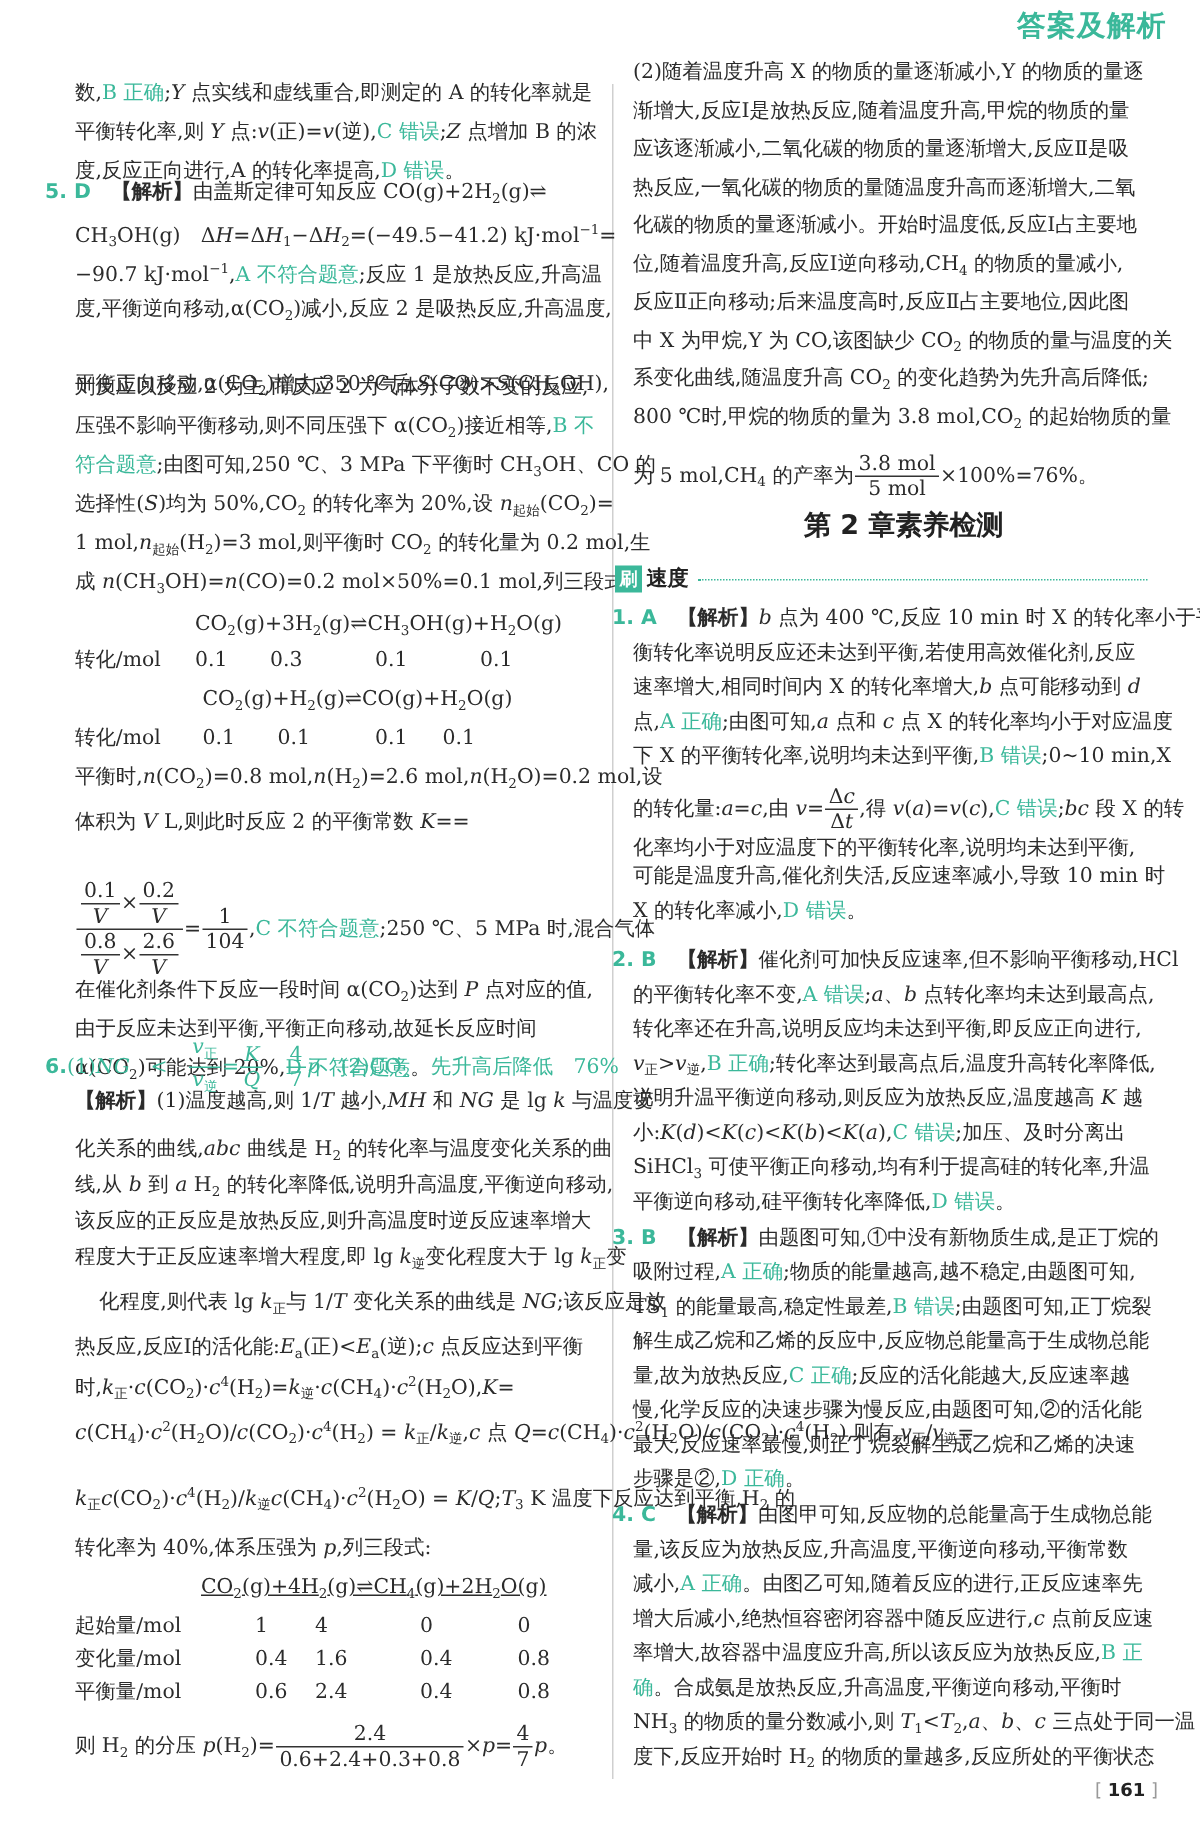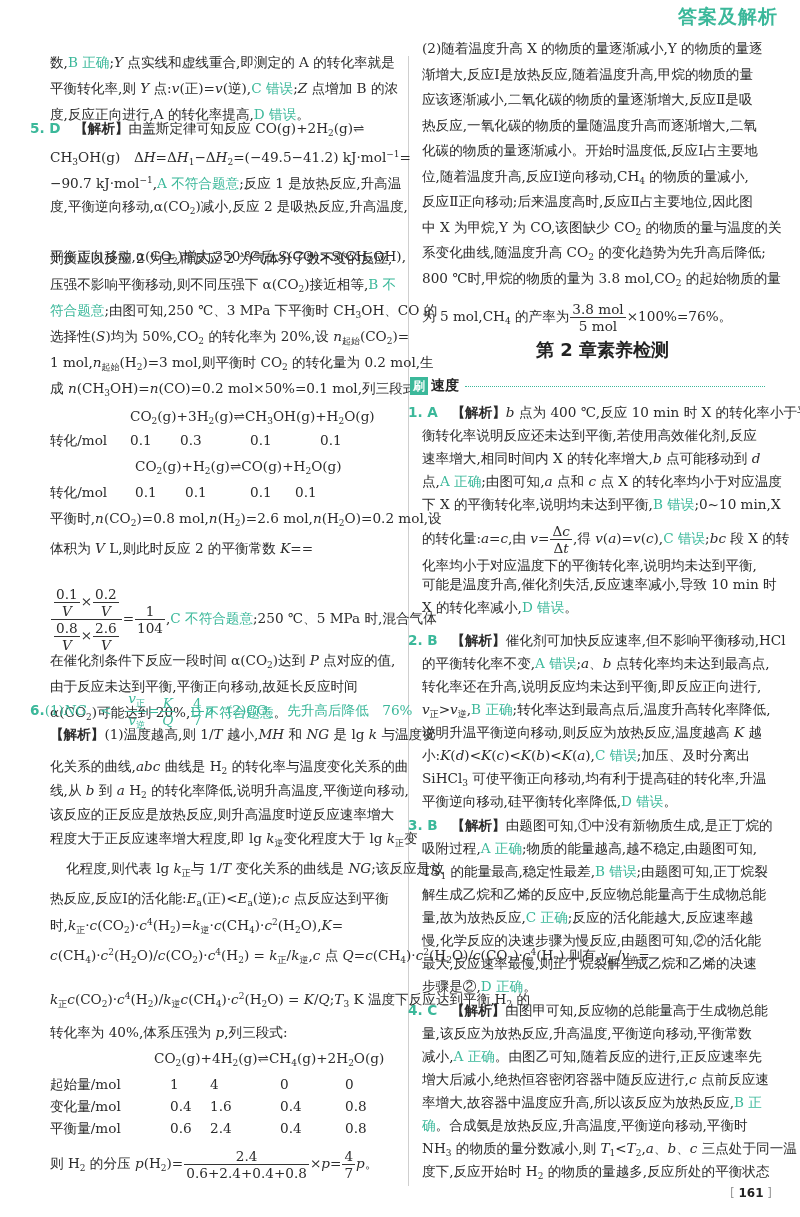--- a/index.html
+++ b/index.html
@@ -76,37 +76,37 @@
     <div class="line" style="top: 756px; left: 0px;">化关系的曲线,<i>abc</i> 曲线是 H<sub>2</sub> 的转化率与温度变化关系的曲</div>
     <div class="line" style="top: 780px; left: 0px;">线,从 <i>b</i> 到 <i>a</i> H<sub>2</sub> 的转化率降低,说明升高温度,平衡逆向移动,</div>
     <div class="line" style="top: 804px; left: 0px;">该反应的正反应是放热反应,则升高温度时逆反应速率增大</div>
     <div class="line" style="top: 828px; left: 0px;">程度大于正反应速率增大程度,即 lg <i>k</i><sub>逆</sub>变化程度大于 lg <i>k</i><sub>正</sub>变</div>
     <div class="line" style="top: 858px; left: 16px;">化程度,则代表 lg <i>k</i><sub>正</sub>与 1/<i>T</i> 变化关系的曲线是 <i>NG</i>;该反应是放</div>
     <div class="line" style="top: 888px; left: 0px;">热反应,反应Ⅰ的活化能:<i>E</i><sub>a</sub>(正)&lt;<i>E</i><sub>a</sub>(逆);<i>c</i> 点反应达到平衡</div>
     <div class="line" style="top: 912px; left: 0px;">时,<i>k</i><sub>正</sub>·<i>c</i>(CO<sub>2</sub>)·<i>c</i><sup>4</sup>(H<sub>2</sub>)=<i>k</i><sub>逆</sub>·<i>c</i>(CH<sub>4</sub>)·<i>c</i><sup>2</sup>(H<sub>2</sub>O),<i>K</i>=</div>
     <div class="line" style="top: 942px; left: 0px;"><i>c</i>(CH<sub>4</sub>)·<i>c</i><sup>2</sup>(H<sub>2</sub>O)/<i>c</i>(CO<sub>2</sub>)·<i>c</i><sup>4</sup>(H<sub>2</sub>) = <i>k</i><sub>正</sub>/<i>k</i><sub>逆</sub>,<i>c</i> 点 <i>Q</i>=<i>c</i>(CH<sub>4</sub>)·<i>c</i><sup>2</sup>(H<sub>2</sub>O)/<i>c</i>(CO<sub>2</sub>)·<i>c</i><sup>4</sup>(H<sub>2</sub>),则有 <i>v</i><sub>正</sub>/<i>v</i><sub>逆</sub>=</div>
     <div class="line" style="top: 986px; left: 0px;"><i>k</i><sub>正</sub><i>c</i>(CO<sub>2</sub>)·<i>c</i><sup>4</sup>(H<sub>2</sub>)/<i>k</i><sub>逆</sub><i>c</i>(CH<sub>4</sub>)·<i>c</i><sup>2</sup>(H<sub>2</sub>O) = <i>K</i>/<i>Q</i>;<i>T</i><sub>3</sub> K 温度下反应达到平衡,H<sub>2</sub> 的</div>
     <div class="line" style="top: 1022px; left: 0px;">转化率为 40%,体系压强为 <i>p</i>,列三段式:</div>
-    <div class="line" style="top: 1048px; left: 104px;">CO<sub>2</sub>(g)+4H<sub>2</sub>(g)⇌CH<sub>4</sub>(g)+2H<sub>2</sub>O(g)</div>
+    <div class="line" style="top: 1048px; left: 84px; text-decoration: underline;">CO<sub>2</sub>(g)+4H<sub>2</sub>(g)⇌CH<sub>4</sub>(g)+2H<sub>2</sub>O(g)</div>
     <div class="line" style="top: 1074px; left: 0px;">起始量/mol</div>
     <div class="line" style="top: 1074px; left: 120px;">1</div>
     <div class="line" style="top: 1074px; left: 160px;">4</div>
     <div class="line" style="top: 1074px; left: 230px;">0</div>
     <div class="line" style="top: 1074px; left: 295px;">0</div>
     <div class="line" style="top: 1096px; left: 0px;">变化量/mol</div>
     <div class="line" style="top: 1096px; left: 120px;">0.4</div>
     <div class="line" style="top: 1096px; left: 160px;">1.6</div>
     <div class="line" style="top: 1096px; left: 230px;">0.4</div>
     <div class="line" style="top: 1096px; left: 295px;">0.8</div>
     <div class="line" style="top: 1118px; left: 0px;">平衡量/mol</div>
     <div class="line" style="top: 1118px; left: 120px;">0.6</div>
     <div class="line" style="top: 1118px; left: 160px;">2.4</div>
     <div class="line" style="top: 1118px; left: 230px;">0.4</div>
     <div class="line" style="top: 1118px; left: 295px;">0.8</div>
-    <div class="line" style="top: 1148px; left: 0px;">则 H<sub>2</sub> 的分压 <i>p</i>(H<sub>2</sub>)=<span class="frac "><span class="n">2.4</span><span class="d">0.6+2.4+0.4+0.8</span></span>×<i>p</i>=<span class="frac "><span class="n">4</span><span class="d">7</span></span><i>p</i>。</div>
+    <div class="line" style="top: 1148px; left: 0px;">则 H<sub>2</sub> 的分压 <i>p</i>(H<sub>2</sub>)=<span class="frac "><span class="n">2.4</span><span class="d">0.6+2.4+0.3+0.8</span></span>×<i>p</i>=<span class="frac "><span class="n">4</span><span class="d">7</span></span><i>p</i>。</div>
   </div>
 
 <div class="col col-right" id="right">
     <div class="line" style="top: 38px; left: -8px;">(2)随着温度升高 X 的物质的量逐渐减小,Y 的物质的量逐</div>
     <div class="line" style="top: 63.5px; left: -8px;">渐增大,反应Ⅰ是放热反应,随着温度升高,甲烷的物质的量</div>
     <div class="line" style="top: 89px; left: -8px;">应该逐渐减小,二氧化碳的物质的量逐渐增大,反应Ⅱ是吸</div>
     <div class="line" style="top: 114.5px; left: -8px;">热反应,一氧化碳的物质的量随温度升高而逐渐增大,二氧</div>
     <div class="line" style="top: 140px; left: -8px;">化碳的物质的量逐渐减小。开始时温度低,反应Ⅰ占主要地</div>
     <div class="line" style="top: 165.5px; left: -8px;">位,随着温度升高,反应Ⅰ逆向移动,CH<sub>4</sub> 的物质的量减小,</div>
     <div class="line" style="top: 191px; left: -8px;">反应Ⅱ正向移动;后来温度高时,反应Ⅱ占主要地位,因此图</div>

